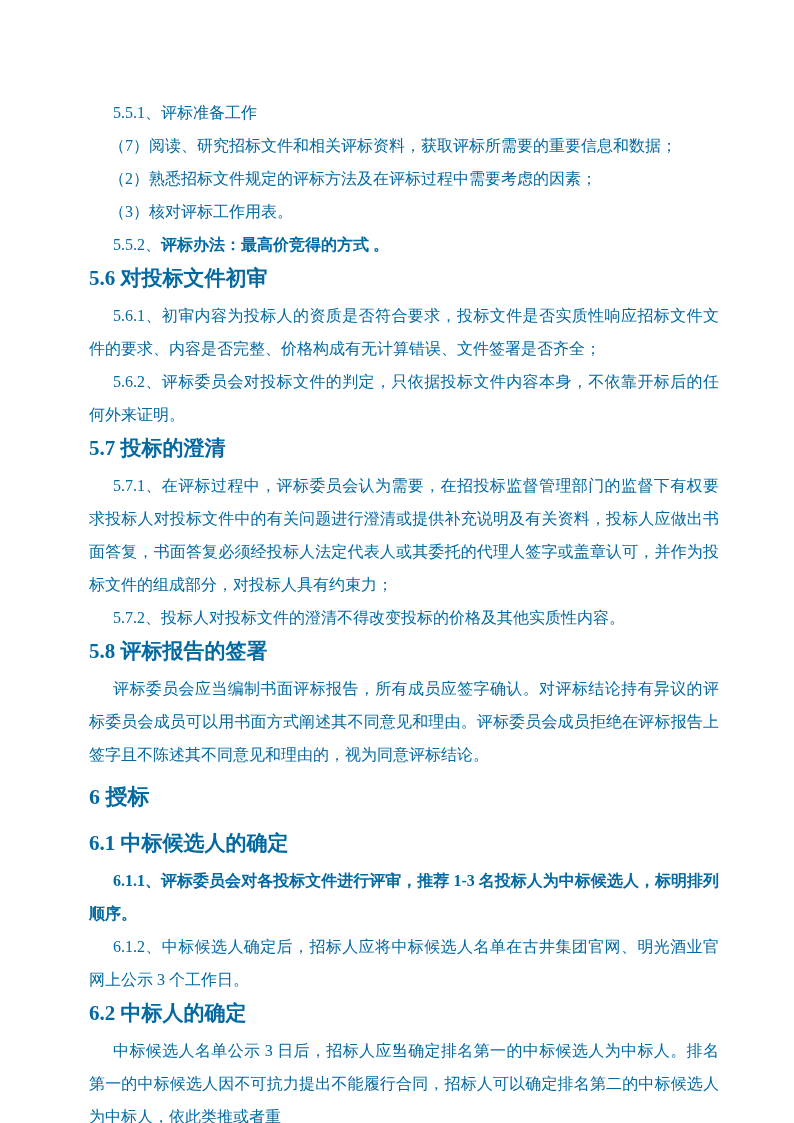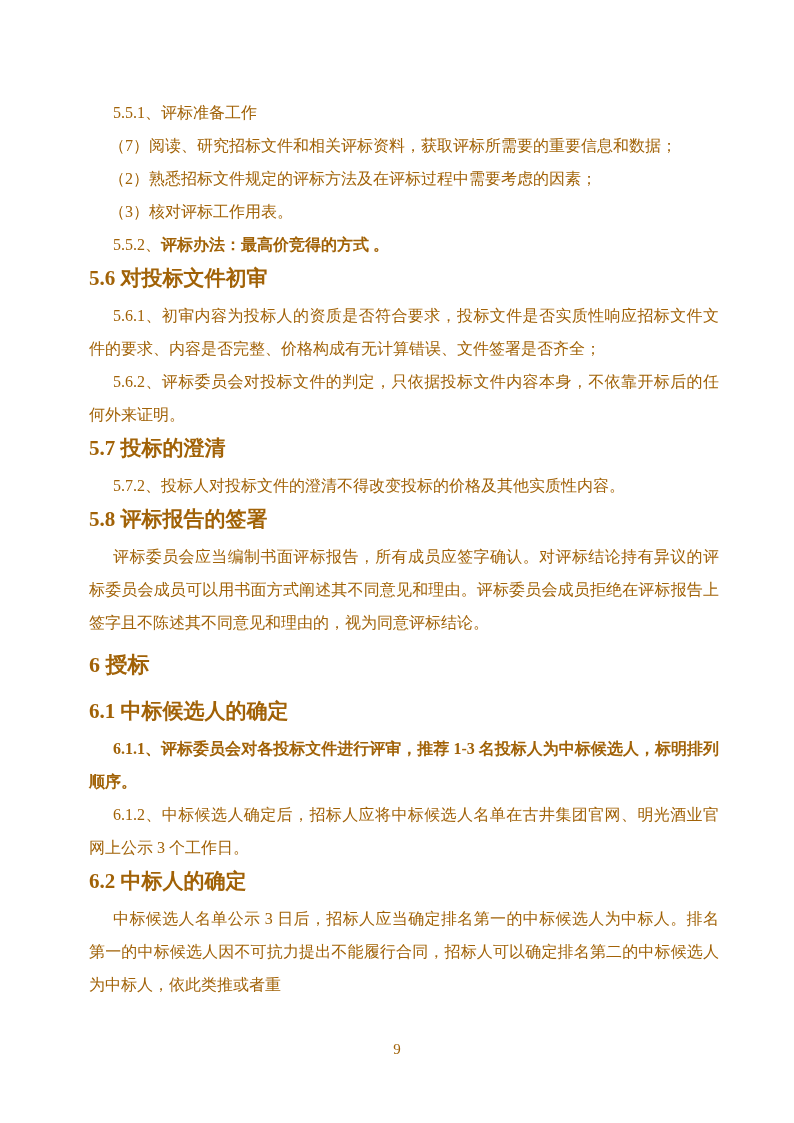--- a/index.html
+++ b/index.html
@@ -9,21 +9,21 @@
   }
   .doc-page {
     position: relative;
     width: 794px;
     height: 1123px;
     margin: 0 auto;
     background: #ffffff;
     box-sizing: border-box;
     padding: 96px 75px 0 89px;
     font-family: "Liberation Serif", "DejaVu Serif", serif;
-    color: #a16207;
+    color: #0369a1;
     overflow: hidden;
   }
   .body-text {
     font-size: 16px;
     line-height: 33px;
     margin: 0;
     text-align: justify;
   }
   .indent-2 { text-indent: 24px; }
   .indent-item { text-indent: 20px; }
@@ -64,20 +64,21 @@
 
   <p class="body-text indent-2"><span>5.5.2、</span><strong>评标办法：最高价竞得的方式 。</strong></p>
 
   <h2 class="sec-heading">5.6 对投标文件初审</h2>
 
   <p class="body-text indent-2">5.6.1、初审内容为投标人的资质是否符合要求，投标文件是否实质性响应招标文件文件的要求、内容是否完整、价格构成有无计算错误、文件签署是否齐全；</p>
   <p class="body-text indent-2">5.6.2、评标委员会对投标文件的判定，只依据投标文件内容本身，不依靠开标后的任何外来证明。</p>
 
   <h2 class="sec-heading">5.7 投标的澄清</h2>
 
+  <p class="body-text indent-2">5.7.1、在评标过程中，评标委员会认为需要，在招投标监督管理部门的监督下有权要求投标人对投标文件中的有关问题进行澄清或提供补充说明及有关资料，投标人应做出书面答复，书面答复必须经投标人法定代表人或其委托的代理人签字或盖章认可，并作为投标文件的组成部分，对投标人具有约束力；</p>
   <p class="body-text indent-2">5.7.2、投标人对投标文件的澄清不得改变投标的价格及其他实质性内容。</p>
 
   <h2 class="sec-heading">5.8 评标报告的签署</h2>
 
   <p class="body-text indent-2">评标委员会应当编制书面评标报告，所有成员应签字确认。对评标结论持有异议的评标委员会成员可以用书面方式阐述其不同意见和理由。评标委员会成员拒绝在评标报告上签字且不陈述其不同意见和理由的，视为同意评标结论。</p>
 
   <h1 class="chap-heading">6 授标</h1>
 
   <h2 class="sec-heading">6.1 中标候选人的确定</h2>
 

